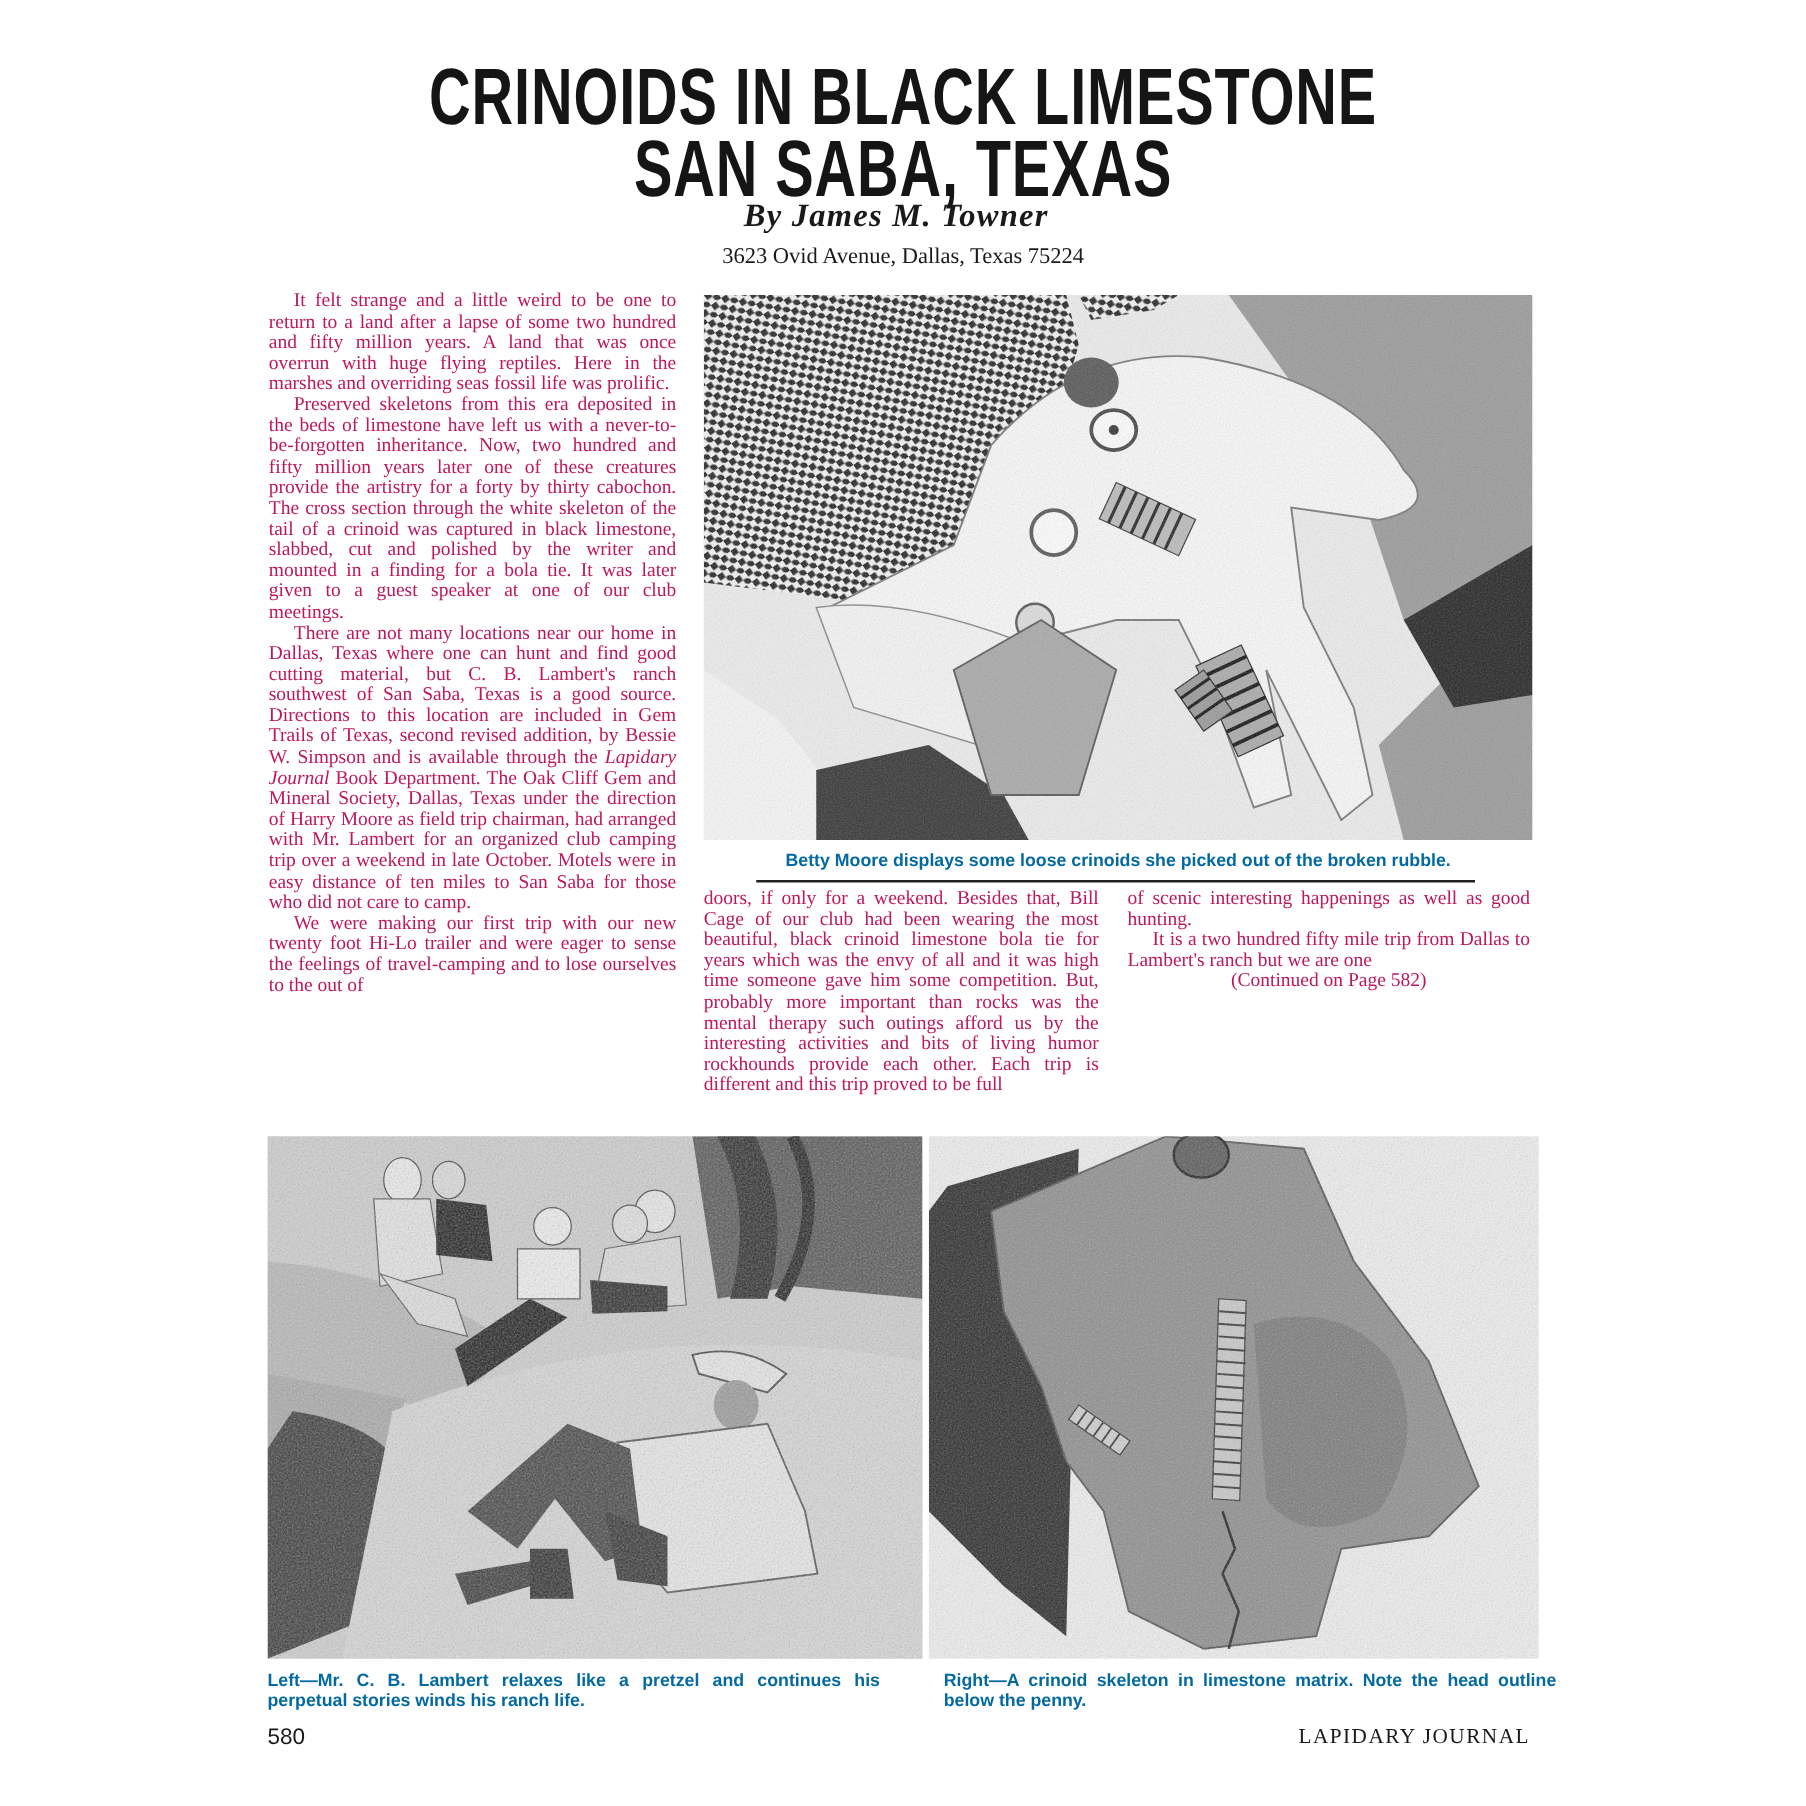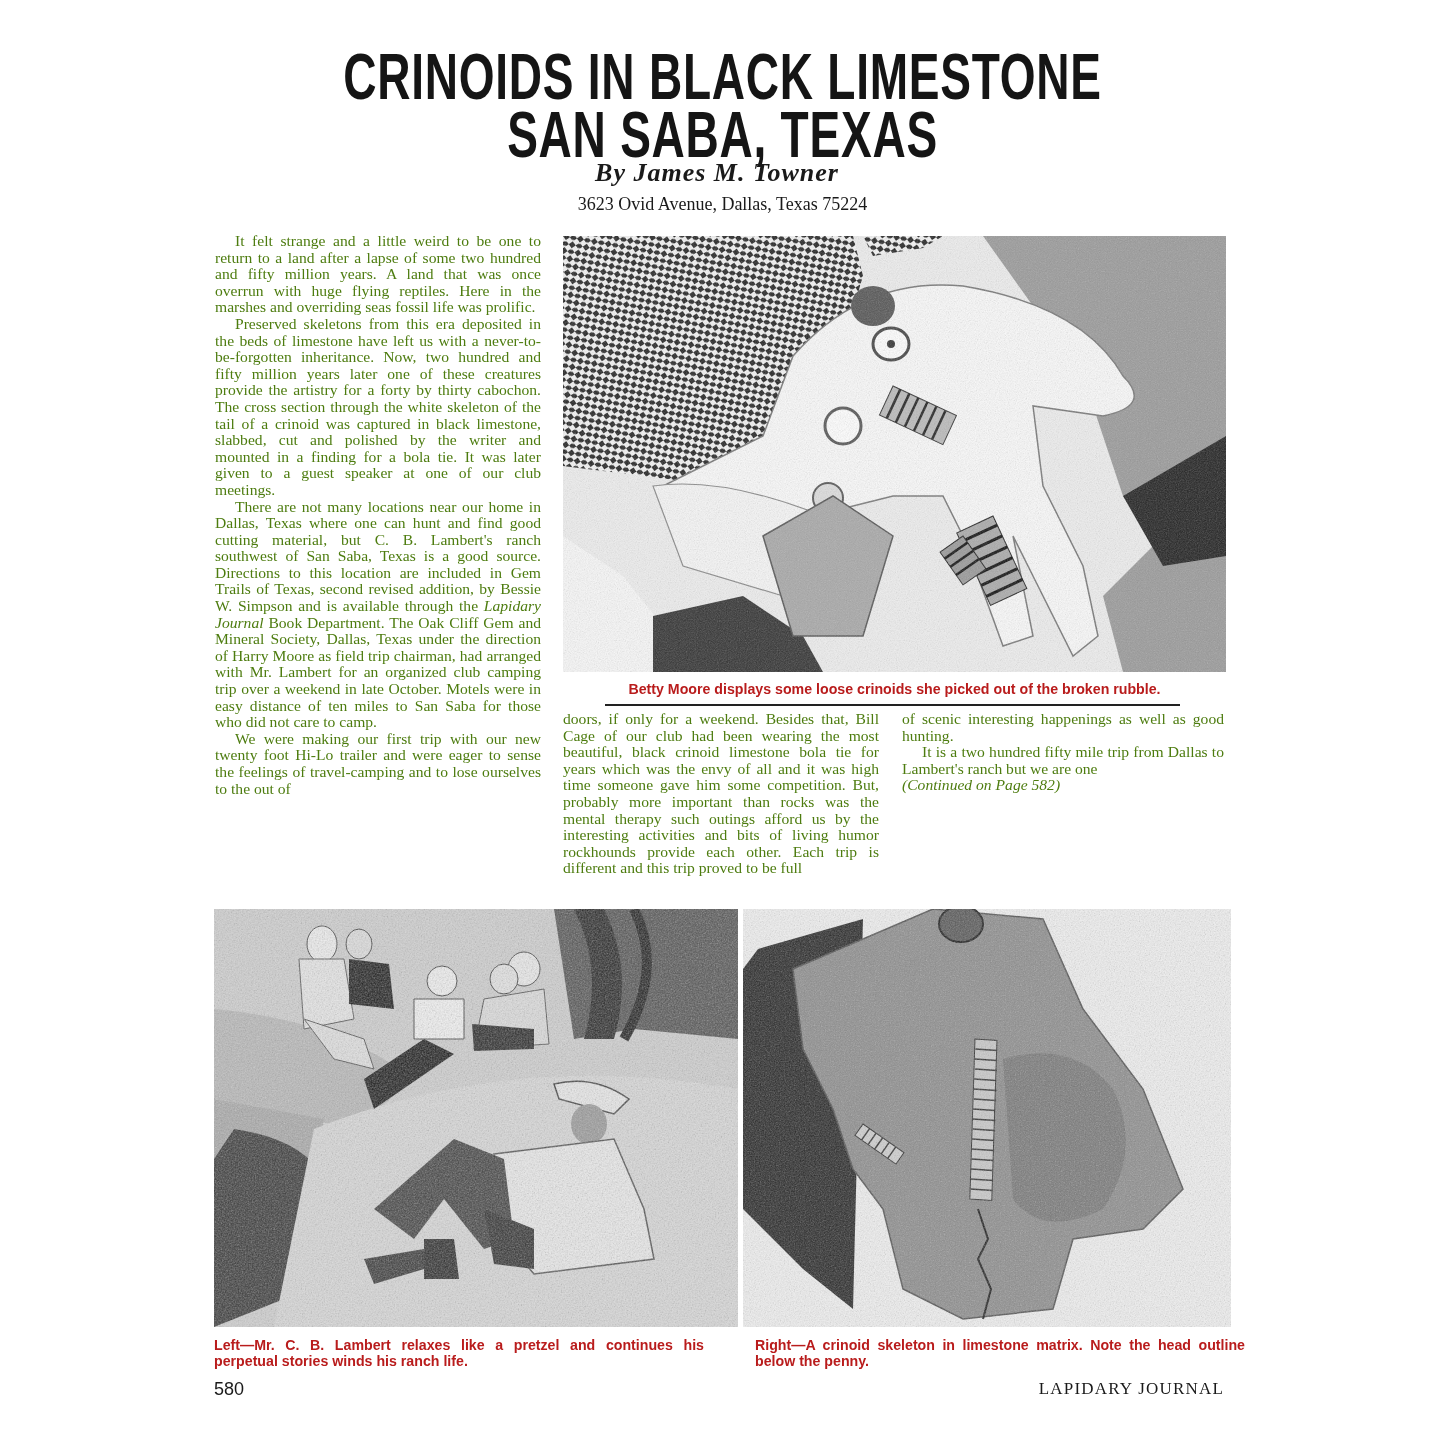--- a/index.html
+++ b/index.html
@@ -21,36 +21,36 @@
     top: 158px; left: 0; width: 1434px; text-align: center;
     font-family: "Liberation Serif", serif; font-style: italic; font-weight: bold;
     font-size: 26px; letter-spacing: 1px;
   }
   .address {
     top: 194px; left: 0; width: 1445px; text-align: center;
     font-size: 18px;
   }
   .col {
     font-size: 15.6px; line-height: 16.6px; text-align: justify;
-    hyphens: none; color: #4d7c0f;
+    hyphens: none; color: #be185d;
   }
   .col p { margin: 0; text-indent: 20px; }
   .col p.noind { text-indent: 0; }
   .col1 { left: 215px; top: 233px; width: 326px; }
   .col2 { left: 563px; top: 711px; width: 316px; }
   .col3 { left: 902px; top: 711px; width: 322px; }
-  .cont { text-align: left; font-style: italic; text-indent: 0 !important; }
+  .cont { text-align: center; text-indent: 0 !important; }
   .photo { overflow: hidden; background: #ddd; }
   .photo svg { display: block; }
   .photo-top { left: 563px; top: 236px; width: 663px; height: 436px; }
   .photo-bl { left: 214px; top: 909px; width: 524px; height: 418px; }
   .photo-br { left: 743px; top: 909px; width: 488px; height: 418px; background: #f2f2f2; }
   .caption {
     font-family: "Liberation Sans", sans-serif; font-weight: bold;
-    font-size: 14.2px; line-height: 16px; color: #b91c1c; text-align: justify;
+    font-size: 14.2px; line-height: 16px; color: #0369a1; text-align: justify;
   }
   .cap-top { left: 563px; top: 681px; width: 663px; text-align: center; }
   .rule { left: 605px; top: 704px; width: 575px; height: 2px; background: #222; }
   .cap-bl { left: 214px; top: 1337px; width: 490px; }
   .cap-br { left: 736px; top: 1337px; width: 490px; margin-left: 19px; }
   .folio {
     top: 1379px; left: 214px; font-family: "Liberation Sans", sans-serif;
     font-size: 18px;
   }
   .journal {

